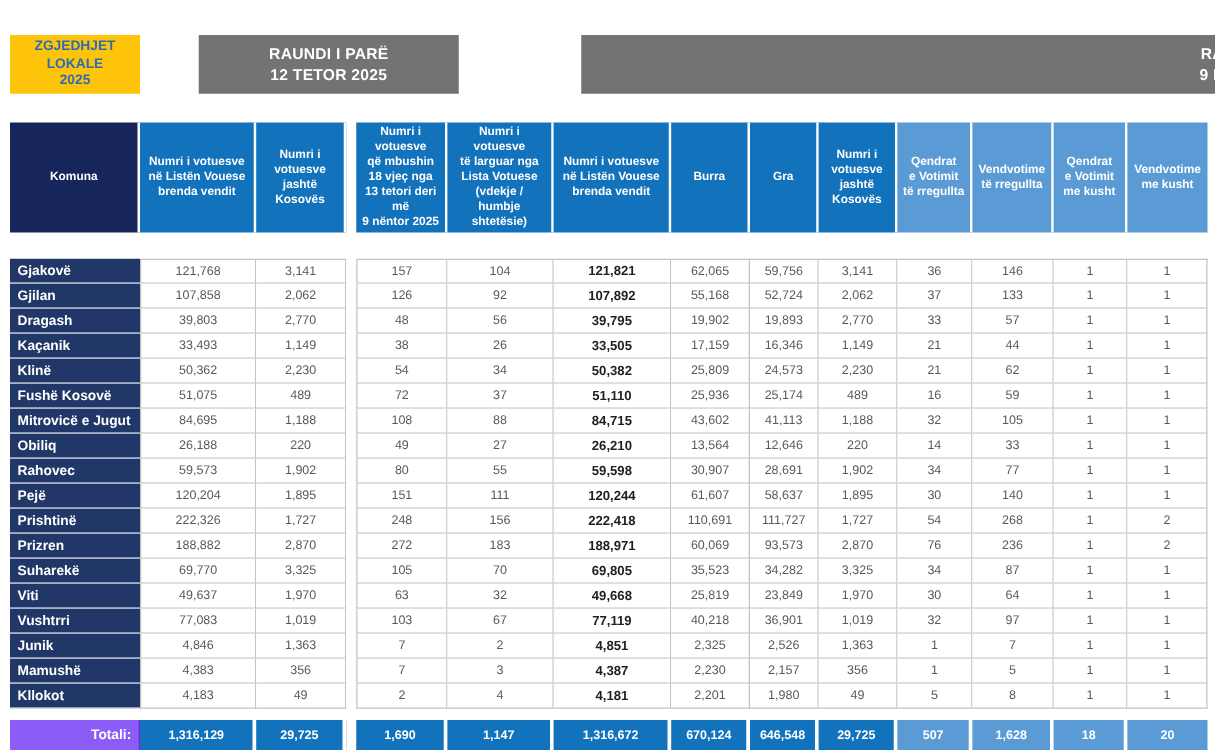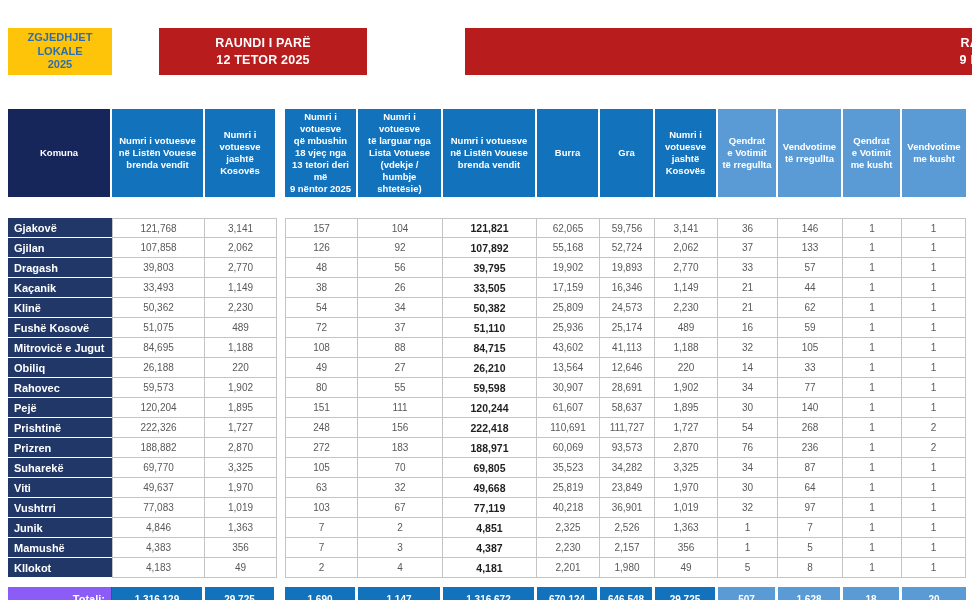--- a/index.html
+++ b/index.html
@@ -7,28 +7,28 @@
     width:972px;height:600px;overflow:hidden;
     font-family:"Liberation Sans",sans-serif;
     -webkit-font-smoothing:antialiased;
   }
   .page{padding:28px 0 0 8px;}
   .grid{
     display:grid;
     grid-template-columns:104px 93px 72px 8px 73px 85px 94px 63px 55px 63px 60px 65px 59px 64px;
   }
   
-  .band{height:47px;margin-bottom:34px;gap:45px;}
+  .band{height:47px;margin-bottom:23px;gap:45px;}
   .badge{
     background:#fdc40a;color:#2d6db5;font-weight:bold;font-size:11px;
     display:flex;align-items:center;justify-content:center;text-align:center;
     white-space:pre-line;line-height:1.25;
   }
   .round-title{
-    background:#b91c1c;color:#ffffff;font-weight:bold;font-size:12.5px;
+    background:#737373;color:#ffffff;font-weight:bold;font-size:12.5px;
     display:flex;align-items:center;justify-content:center;text-align:center;
     white-space:pre-line;line-height:1.3;letter-spacing:.2px;
   }
   .round1{grid-column:2 / span 2;margin-left:2px;}
   .round2{grid-column:5 / -1;}
   
   .headers{height:88px;margin-bottom:21px;}
   .hcell{
     color:#ffffff;font-weight:bold;font-size:9.5px;line-height:1.25;
     display:flex;align-items:center;justify-content:center;text-align:center;

